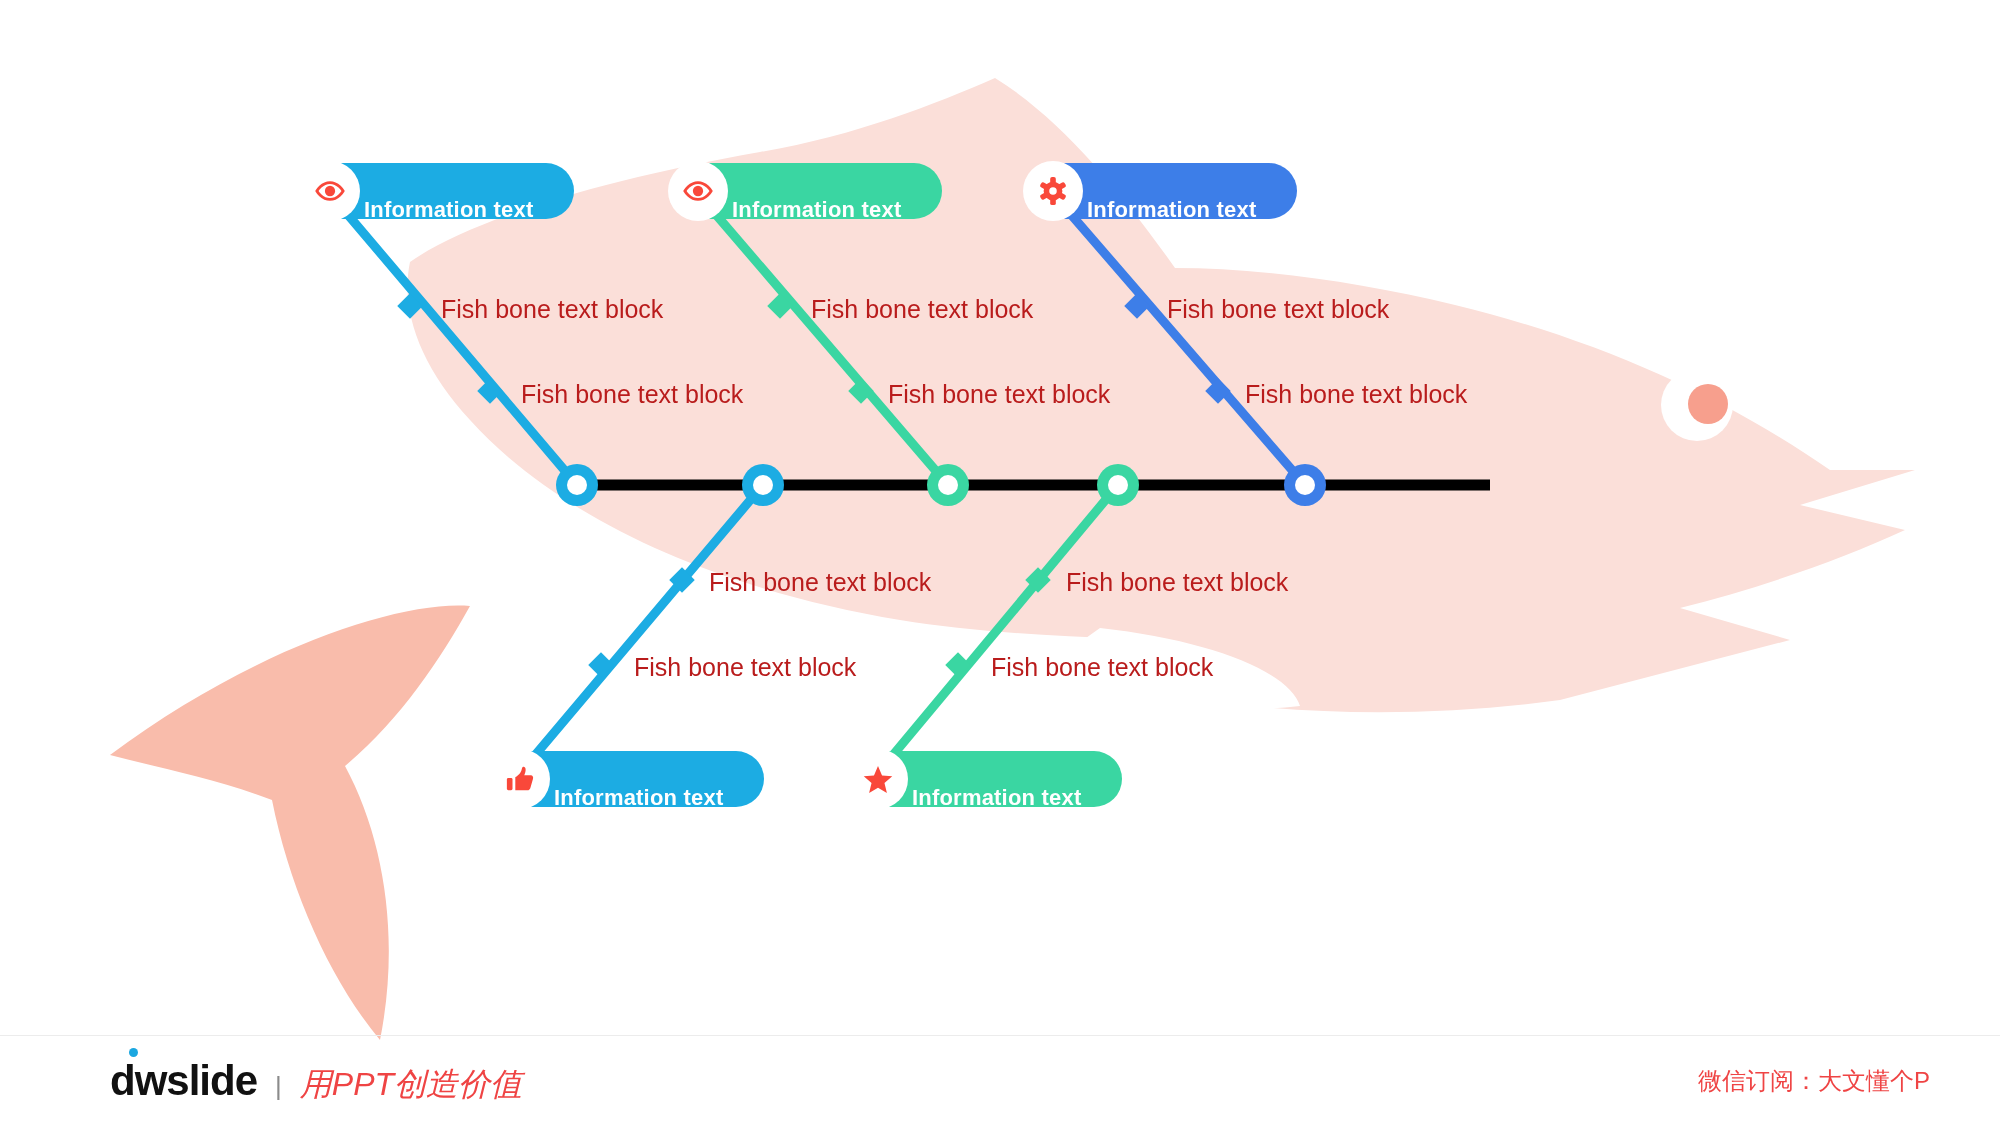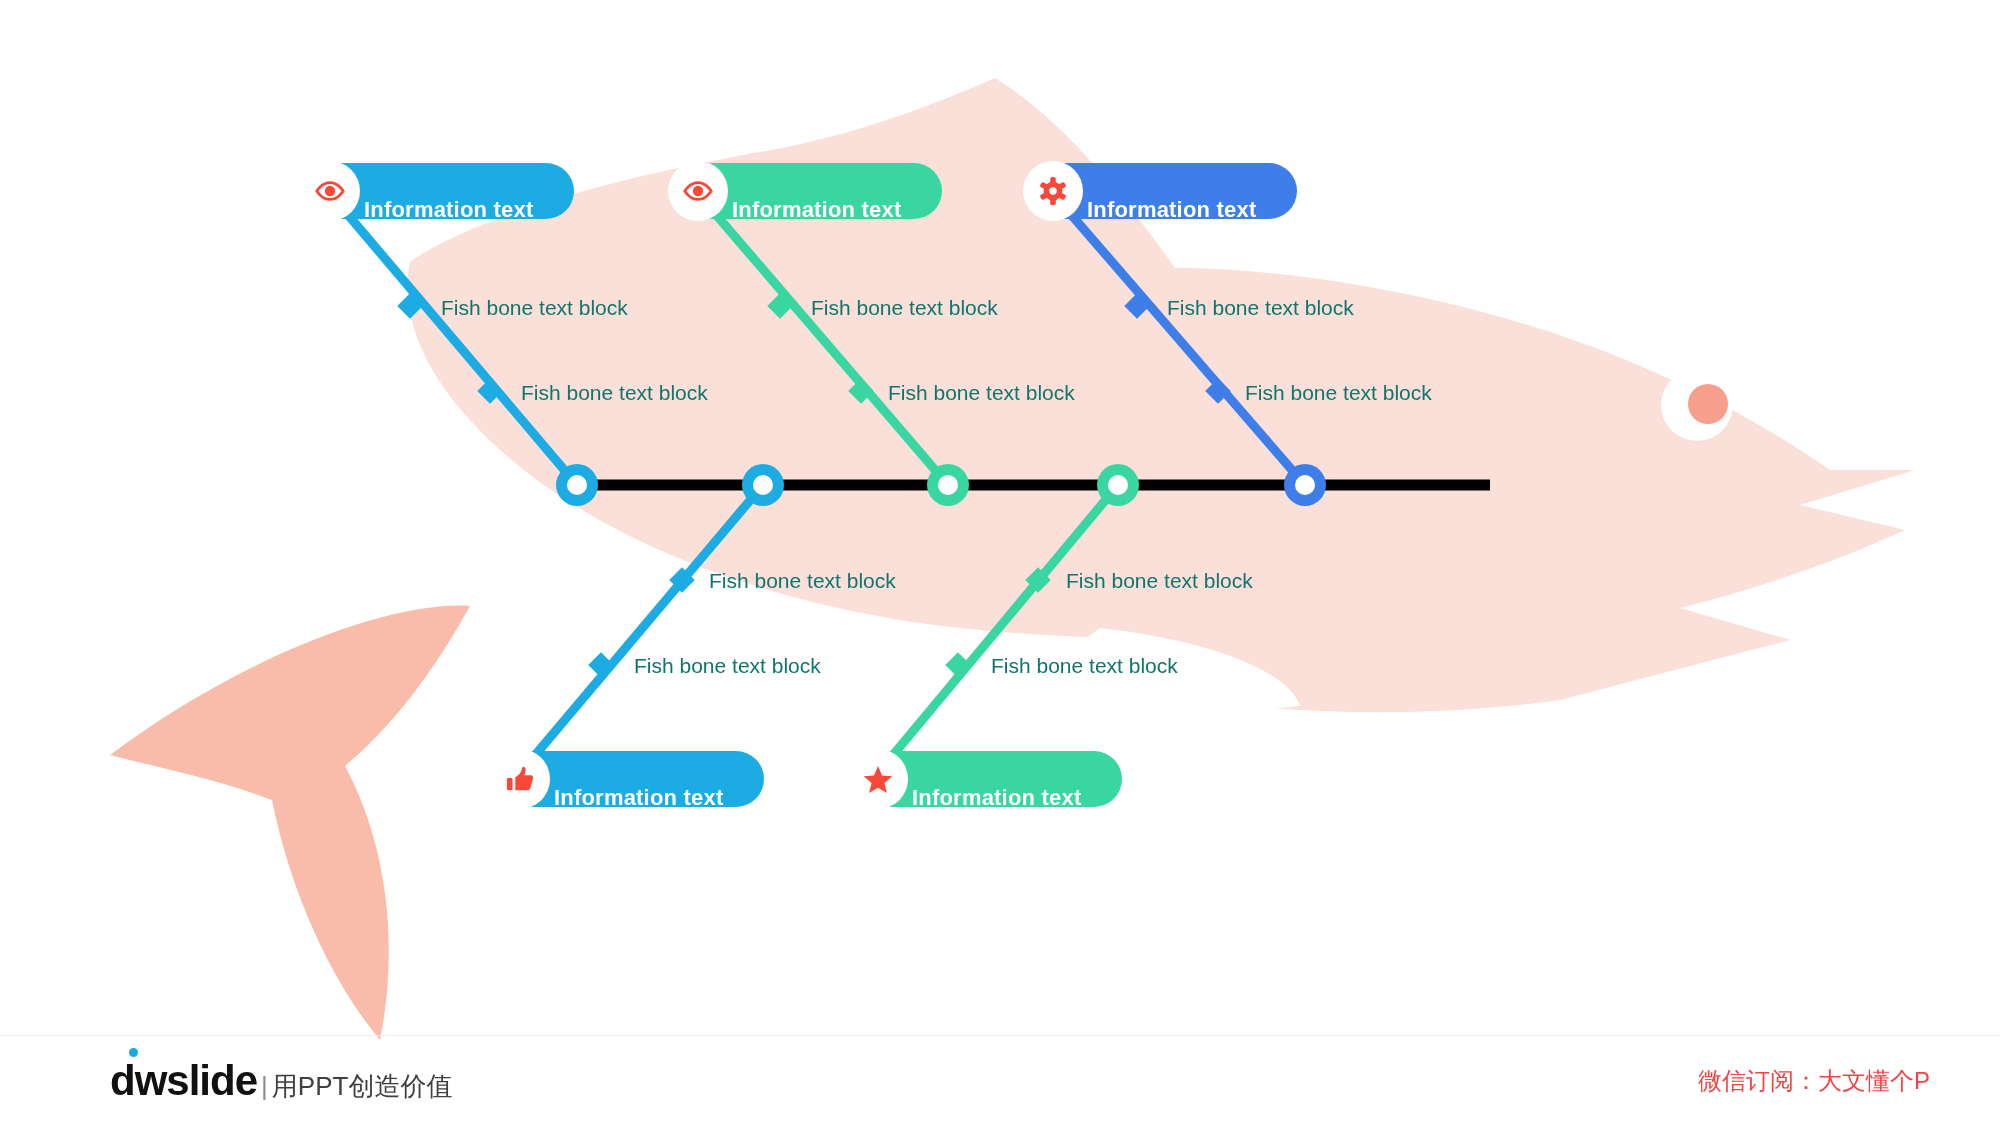--- a/index.html
+++ b/index.html
@@ -63,22 +63,22 @@
     align-items: center;
     justify-content: center;
     z-index: 2;
   }
   .pill-badge svg { display: block; }
 
   
   .bone-text {
     position: absolute;
     z-index: 3;
-    font-size: 21px;
-    color: #0f766e;
+    font-size: 25px;
+    color: #b91c1c;
     line-height: 1;
     white-space: nowrap;
   }
 
   
   #footer {
     position: absolute;
     left: 0;
     bottom: 0;
     width: 2000px;
@@ -87,21 +87,21 @@
     z-index: 5;
     display: flex;
     align-items: center;
     justify-content: space-between;
     box-sizing: border-box;
     padding: 0 70px 0 110px;
   }
   #brand {
     display: flex;
     align-items: baseline;
-    gap: 4px;
+    gap: 18px;
   }
   .brand-mark {
     position: relative;
     font-size: 42px;
     font-weight: bold;
     color: #111111;
     letter-spacing: -1px;
     line-height: 1;
   }
   .brand-dot {
@@ -112,23 +112,24 @@
     height: 9px;
     border-radius: 50%;
     background: #1ba7e0;
   }
   .brand-sep {
     font-size: 26px;
     color: #8b8b8b;
     line-height: 1;
   }
   .brand-tag {
-    font-size: 26px;
-    color: #404040;
-    line-height: 1;
+    font-size: 32px;
+    color: #ef4444;
+    line-height: 1;
+    font-style: italic;
   }
   #footer-right {
     font-size: 24px;
     color: #ef4444;
     line-height: 1;
   }
 </style>
 </head>
 <body>
 

